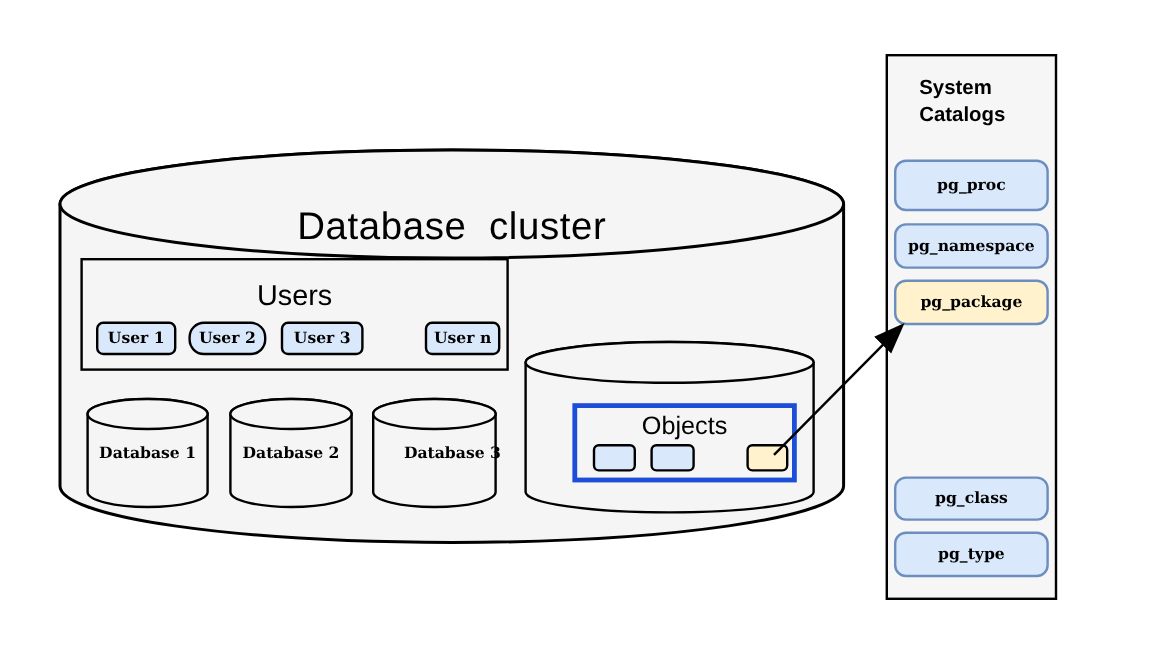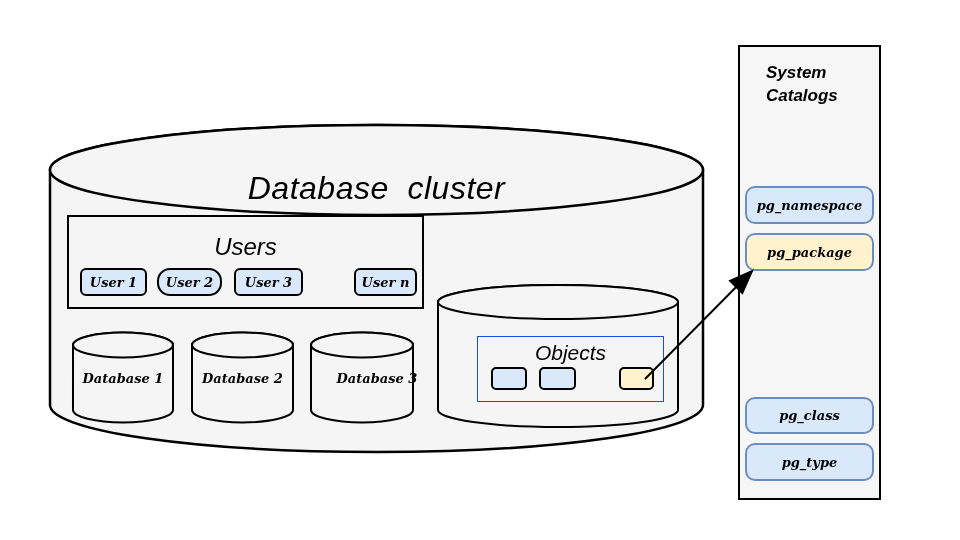--- a/index.html
+++ b/index.html
@@ -2,21 +2,21 @@
 <html><head>
 <meta charset="utf-8">
 <style>
   html,body{margin:0;padding:0;background:#ffffff;}
   .stage{
     position:relative;width:960px;height:540px;background:#ffffff;overflow:hidden;
     font-family:"Liberation Sans",sans-serif;color:#000;
   }
   svg.layer{position:absolute;left:0;top:0;width:960px;height:540px;}
   svg.overlay{pointer-events:none;z-index:5;}
-  .abs{position:absolute;box-sizing:border-box;font-style:italic;}
+  .abs{position:absolute;box-sizing:border-box;}
 
   .cluster-title{
     left:50px;top:149px;width:653px;height:38px;z-index:1;
     display:flex;align-items:center;justify-content:center;
     font-size:32px;letter-spacing:.5px;white-space:pre;margin-top:20px;
   }
 
   .users-box{
     left:67px;top:215px;width:357px;height:94px;z-index:1;
     border:2px solid #000;background:transparent;
@@ -39,21 +39,21 @@
     top:369px;height:18px;z-index:1;
     display:flex;align-items:center;justify-content:center;
     font-family:"DejaVu Serif",serif;font-weight:bold;font-size:13px;
   }
   .db1{left:73px;width:100px;}
   .db2{left:192px;width:101px;}
   .db3{left:326px;width:102px;}
 
   .objects-box{
     left:477px;top:336px;width:187px;height:66px;z-index:1;
-    border:1px solid #1d4ed8;background:transparent;
+    border:4px solid #1d4ed8;background:transparent;
   }
   .objects-title{
     left:0;top:4px;width:100%;text-align:center;font-size:21px;
   }
   .obj-rect{
     top:30px;height:23px;border:2px solid #000;border-radius:5px;background:#dae8fc;
   }
   .o1{left:13px;width:36px;}
   .o2{left:61px;width:37px;}
   .o3{left:141px;width:35px;background:#fff2cc;}
@@ -130,20 +130,21 @@
     <div class="abs obj-rect o1"></div>
     <div class="abs obj-rect o2"></div>
     <div class="abs obj-rect o3"></div>
   </div>
 
   <div class="abs catalog-panel">
     <div class="abs catalog-title">
       <div>System</div>
       <div>Catalogs</div>
     </div>
+    <div class="abs cat-btn c-proc">pg_proc</div>
     <div class="abs cat-btn c-package">pg_package</div>
     <div class="abs cat-btn c-namespace">pg_namespace</div>
     <div class="abs cat-btn c-class">pg_class</div>
     <div class="abs cat-btn c-type">pg_type</div>
   </div>
 
   <svg class="layer overlay" viewBox="0 0 960 540">
     <defs>
       <marker id="arrowhead" markerWidth="14" markerHeight="11" refX="11" refY="5" orient="auto">
         <polygon points="0,0 13,5 0,10" fill="#000"></polygon>

